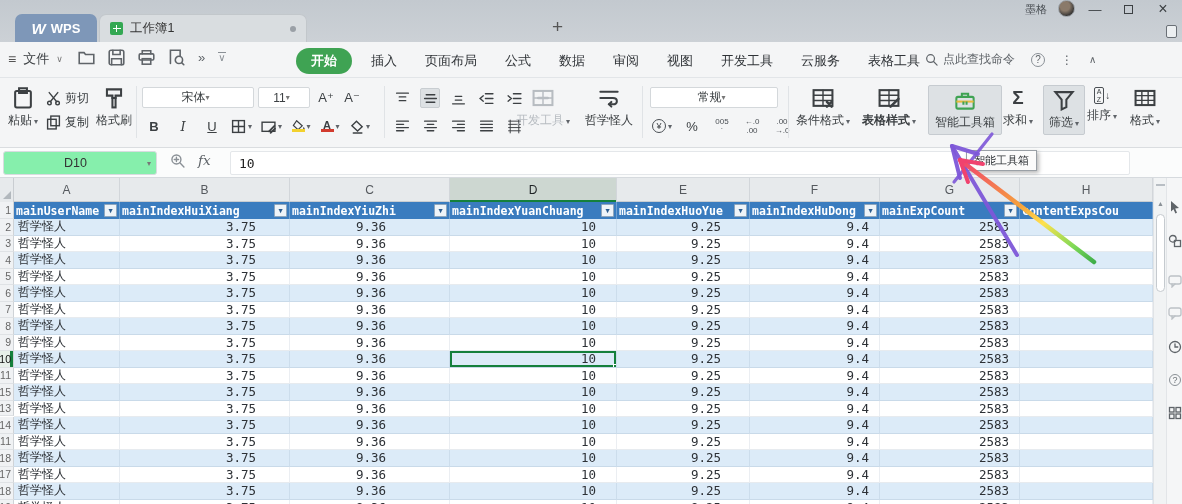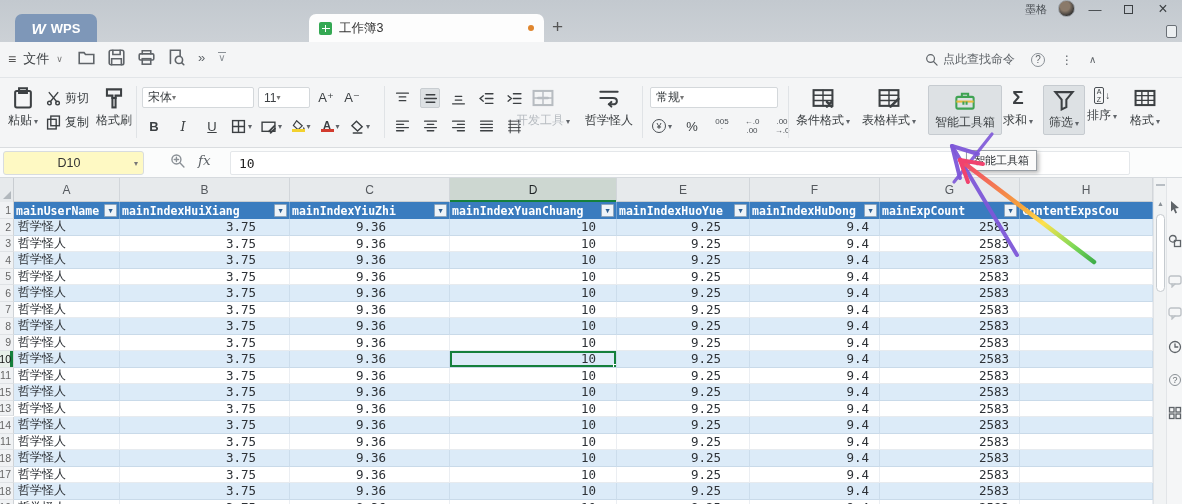--- a/index.html
+++ b/index.html
@@ -58,33 +58,33 @@
   .tb-divider { position:absolute; top:8px; height:52px; width:1px; background:#e0e3e6; }
   .bigbtn { display:flex; flex-direction:column; align-items:center; justify-content:center;
     gap:3px; cursor:pointer; }
   .bigbtn .ic { width:22px; height:22px; }
   .ic svg { width:100%; height:100%; }
   .lbl { font-size:12px; white-space:nowrap; }
   .caret:after { content:"▾"; font-size:8px; color:#5f6469; margin-left:2px; }
   .smallrow { display:flex; align-items:center; gap:4px; }
   .ic14 { width:15px; height:15px; display:inline-block; }
   .combo { background:#fff; border:1px solid #d4d8db; border-radius:2px; height:21px;
-    display:flex; align-items:center; padding:0 5px; font-size:12px; justify-content:flex-start; }
+    display:flex; align-items:center; padding:0 5px; font-size:12px; justify-content:center; }
   .tbtn { min-width:20px; height:20px; display:flex; align-items:center; justify-content:center;
     cursor:pointer; border-radius:2px; }
   .tbtn.on { background:#dde1e4; border:1px solid #c8cdd1; }
   .grayed { color:#b7bcc1; }
   .ubar { display:block; width:13px; height:3px; margin-top:-2px; }
   .fontbtn { font-size:13px; font-weight:bold; line-height:1; display:flex; flex-direction:column; align-items:center;}
   .numtiny { font-size:8px; line-height:1.15; text-align:center; color:#4a4f54; }
 
   
   .fbar { position:absolute; left:0; top:148px; width:1182px; height:30px; background:#fbfcfc;
     border-bottom:1px solid #d6dade; }
-  .namebox { position:absolute; left:3px; top:3px; width:141px; height:24px; background:#fef9c3;
+  .namebox { position:absolute; left:3px; top:3px; width:154px; height:24px; background:#86efac;
     border:1px solid #d8dcdf; border-radius:3px; font-size:12.5px; color:#333;
     display:flex; align-items:center; }
   .namebox .nb-t { flex:1; text-align:center; }
   .nb-caret { font-size:8px; color:#777; padding-right:5px; }
   .fx-zone { position:absolute; left:170px; top:4px; display:flex; align-items:center; gap:13px; }
   .fx-it { font-family:"DejaVu Serif",serif; font-style:italic; font-size:13.5px; color:#5f6469; }
   .fvalue { position:absolute; left:230px; top:3px; width:900px; height:24px; background:#fff;
     border:1px solid #e4e7ea; border-radius:2px; font-size:13px; color:#222;
     display:flex; align-items:center; padding-left:8px;
     font-family:"DejaVu Sans Mono",monospace; }
@@ -147,24 +147,24 @@
 </head>
 <body>
 
 <div class="app">
 
   <div class="titlebar">
     <div class="wps-pill">
       <span class="wps-w">W</span>
       <span>WPS</span>
     </div>
-    <div class="tab active">
+    <div class="tab inactive">
       <span class="sheet-ico"></span>
-      <span>工作簿3</span>
-      <span class="tab-dot" id="dot1" style="background: rgb(224, 134, 46);"></span>
+      <span>工作簿1</span>
+      <span class="tab-dot" id="dot0" style="background: rgb(154, 160, 166);"></span>
     </div>
     <div class="newtab">+</div>
     <div class="user-name">墨格</div>
     <div class="avatar"></div>
     <div class="winbtn" style="left:1080px;">—</div>
     <div class="winbtn" style="left:1113px;">
         <span class="maxbox"></span>
       </div>
     <div class="winbtn" style="left:1148px; font-size:16px;">×</div>
     <div class="panel-doc-ico"></div>
@@ -190,20 +190,32 @@
             <rect x="3.5" y="8" width="7" height="4.5"></rect>
           </svg></span>
       <span class="qico"><svg viewBox="0 0 14 14" fill="none" stroke="currentColor" stroke-width="1.3" stroke-linecap="round">
             <path d="M2,12 V1 h8 v5"></path>
             <circle cx="9" cy="9" r="3"></circle>
             <path d="M11.2,11.2 L13,13"></path>
           </svg></span>
       <span style="color:#5f6469;font-size:13px;">»</span>
       <span style="color:#8a9096;font-size:10px;border-top:1.5px solid #8a9096;line-height:1;">∨</span>
     </div>
+    <div class="menu-items" id="menuItems">
+        <span class="menu-item active">开始</span>
+        <span class="menu-item">插入</span>
+        <span class="menu-item">页面布局</span>
+        <span class="menu-item">公式</span>
+        <span class="menu-item">数据</span>
+        <span class="menu-item">审阅</span>
+        <span class="menu-item">视图</span>
+        <span class="menu-item">开发工具</span>
+        <span class="menu-item">云服务</span>
+        <span class="menu-item">表格工具</span>
+      </div>
     <div class="menu-right">
       <span class="mr-search">
         <span class="qico" style="width:13px;height:13px;"><svg viewBox="0 0 14 14" fill="none" stroke="currentColor" stroke-width="1.3" stroke-linecap="round">
               <circle cx="6" cy="6" r="4.2"></circle>
               <path d="M9.2,9.2 L13,13"></path>
             </svg></span>
         <span>点此查找命令</span>
       </span>
       <span style="border:1.2px solid #8a9096;border-radius:50%;width:14px;height:14px;display:flex;align-items:center;justify-content:center;font-size:10px;">?</span>
       <span>⋮</span>
@@ -389,21 +401,21 @@
     <div class="tb-divider" style="left:788px;"></div>
 
     <div class="abs bigbtn" style="left:796px; top:9px;">
       <span class="ic"><svg viewBox="0 0 14 14" fill="none" stroke="currentColor" stroke-width="1.3" stroke-linecap="round">
             <rect x="1" y="2" width="12" height="10"></rect>
             <path d="M1,5.3 H13 M1,8.6 H13 M7,2 V12" stroke-width="0.9"></path>
             <path d="M9.5,9.5 L12.5,12.5 M12.5,9.5 L9.5,12.5" stroke-width="1.6"></path>
           </svg></span>
       <span class="lbl caret">条件格式</span>
     </div>
-    <div class="abs bigbtn" style="left:862px; top:9px;">
+    <div class="abs bigbtn" style="left:862px; top:9px;font-weight:bold;">
       <span class="ic"><svg viewBox="0 0 14 14" fill="none" stroke="currentColor" stroke-width="1.3" stroke-linecap="round">
             <rect x="1" y="2" width="12" height="10"></rect>
             <path d="M1,5.3 H13 M1,8.6 H13 M7,2 V12" stroke-width="0.9"></path>
             <path d="M8,12.5 L13,7.5" stroke-width="1.6"></path>
           </svg></span>
       <span class="lbl caret">表格样式</span>
     </div>
     <div class="abs bigbtn" style="left:928px; top:7px; background:#dde1e4; border:1px solid #c6cbd0; border-radius:2px; padding:3px 6px;">
       <span class="ic"><svg viewBox="0 0 14 14" fill="none" stroke="#3fa353" stroke-width="1.3">
             <rect x="1.5" y="5" width="11" height="7.5" rx="1"></rect>

